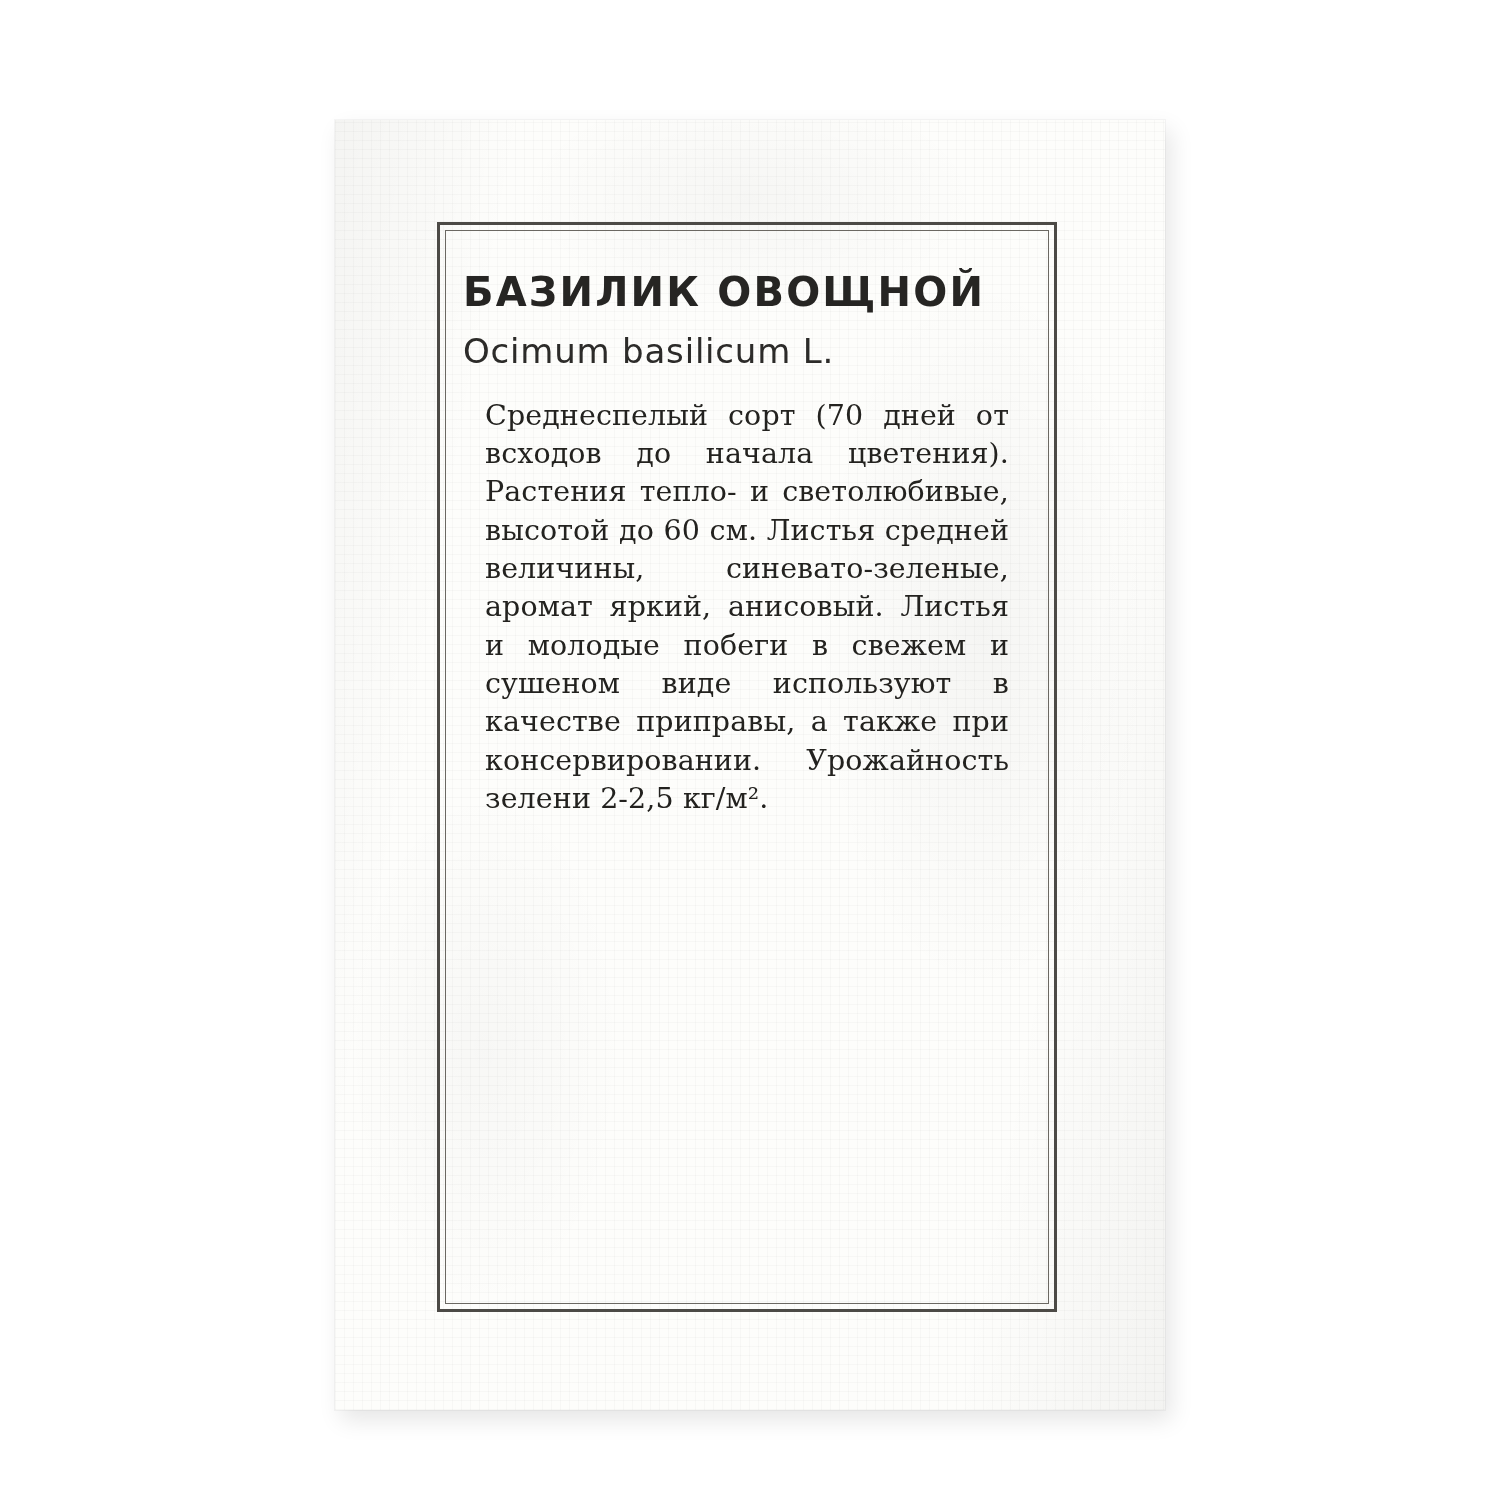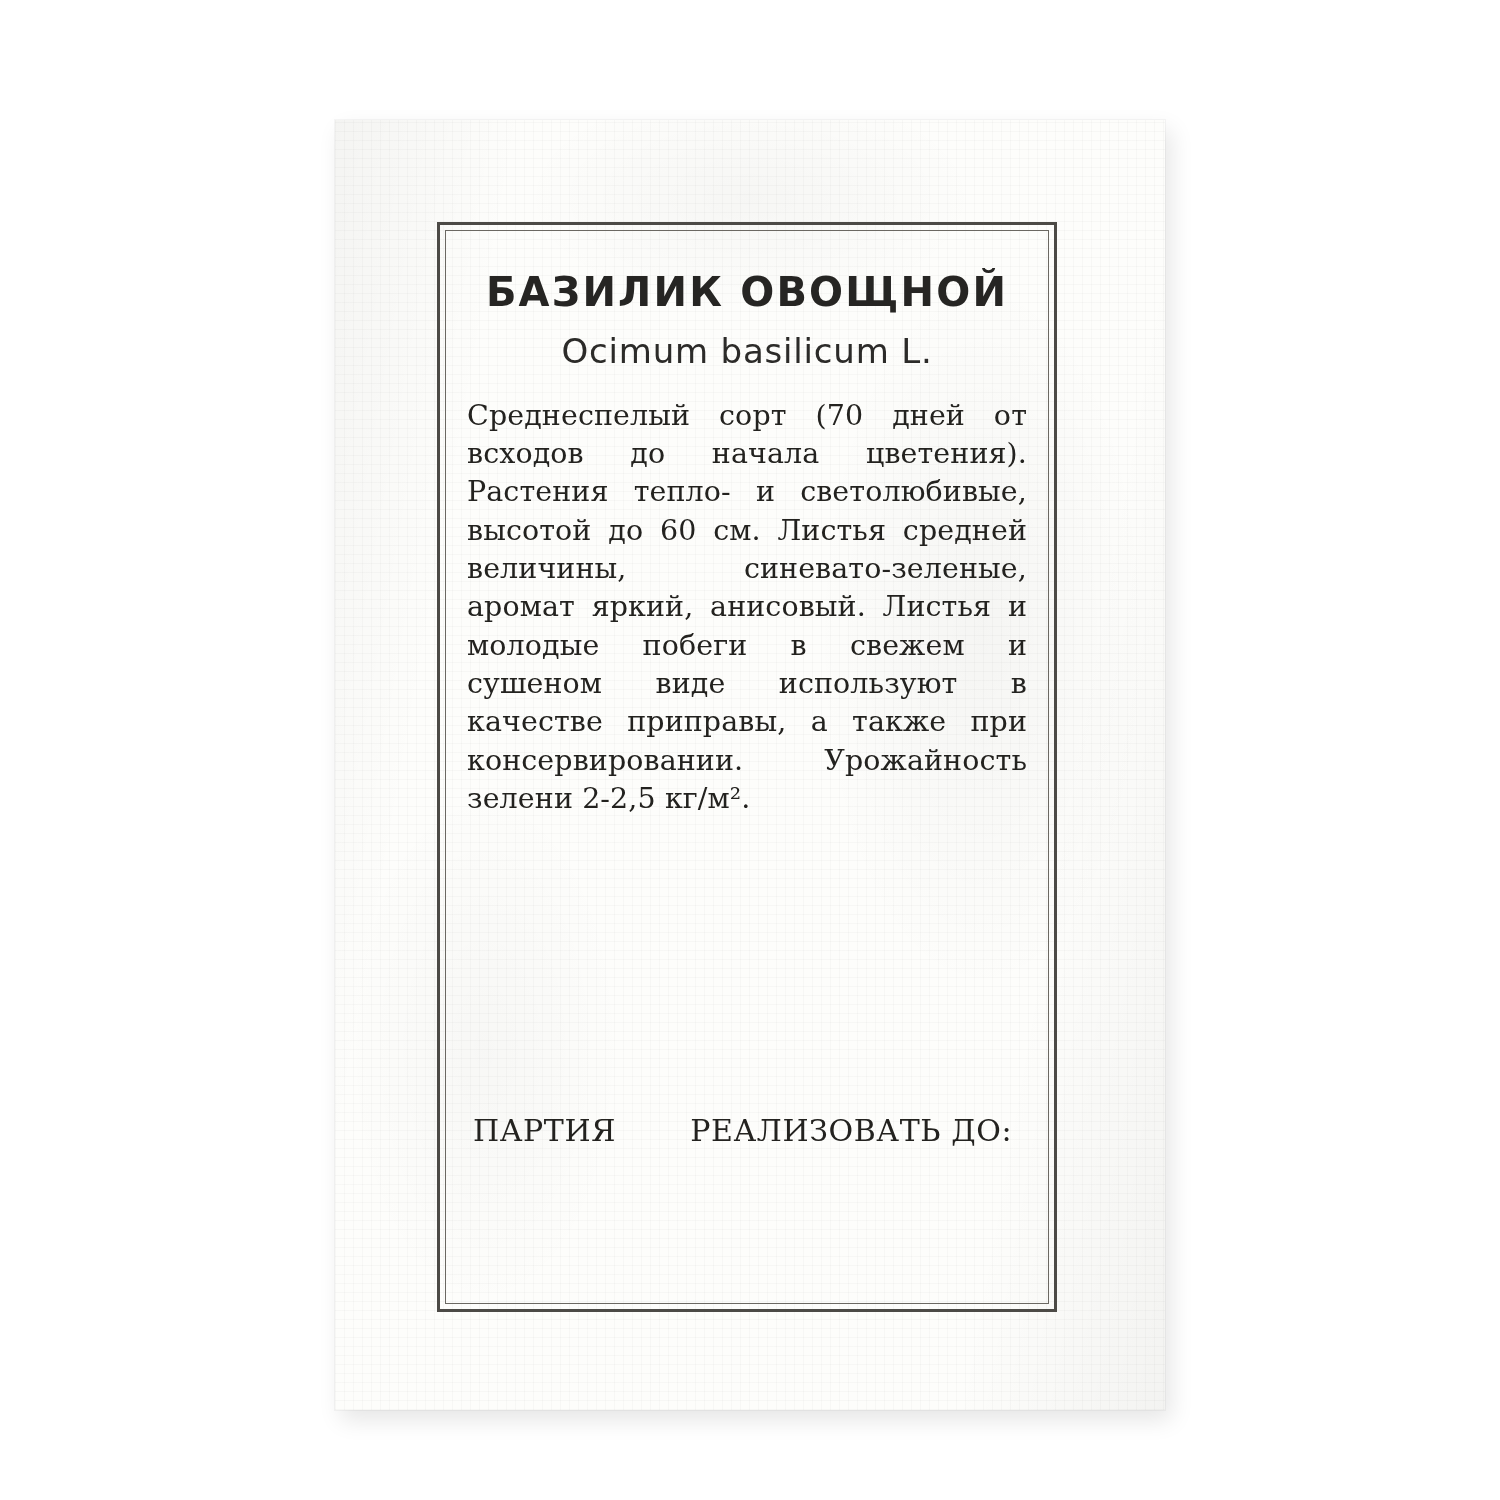--- a/index.html
+++ b/index.html
@@ -75,21 +75,20 @@
   .content {
     position: absolute;
     left: 128px;
     top: 128px;
     width: 568px;
     height: 1038px;
     color: #2a2a28;
   }
 
   .title-block {
-    text-align: center;
     margin-top: 22px;
   }
   .title-line {
     font-family: "DejaVu Sans", sans-serif;
     font-weight: 700;
     font-size: 40px;
     letter-spacing: 2.2px;
     line-height: 1.12;
     color: #262523;
   }
@@ -105,21 +104,21 @@
     margin-top: 26px;
     font-family: "DejaVu Serif", serif;
     font-size: 28.5px;
     line-height: 1.345;
     text-align: justify;
     text-align-last: left;
     color: #23221f;
     letter-spacing: 0.1px;
     padding: 0 4px;
   }
-  .desc p { margin: 0; }
+  .desc p { margin: 18px; }
 
   .mass-row {
     margin-top: 64px;
     font-family: "DejaVu Serif", serif;
     font-size: 30px;
     color: #23221f;
     padding-left: 10px;
     letter-spacing: 0.3px;
   }
   .mass-row .gost {
@@ -156,21 +155,17 @@
       <div class="title-block">
         <div class="title-line">БАЗИЛИК ОВОЩНОЙ</div>
         <div class="latin">Ocimum  basilicum L.</div>
       </div>
 
       <div class="desc">
         <p>Среднеспелый сорт (70 дней от всходов до начала цветения). Растения тепло- и светолюбивые, высотой до 60 см. Листья средней величины, синевато-зеленые, аромат яркий, анисовый. Листья и молодые побеги в свежем и сушеном виде используют в качестве приправы, а также при консервировании. Урожайность зелени 2-2,5 кг/м².</p>
       </div>
 
 
-      <div class="bottom-row">
-        <span>ПАРТИЯ</span>
-        <span class="realize">РЕАЛИЗОВАТЬ ДО:</span>
-      </div>
 
     </div>
   </div>
 
 </div>
 
 </body></html>

